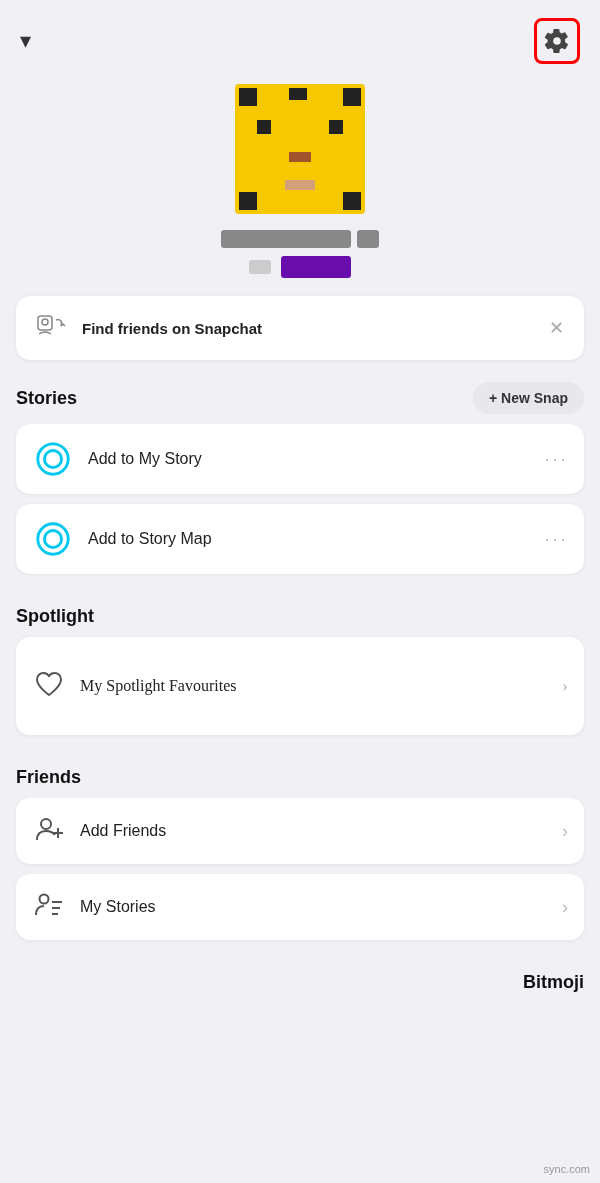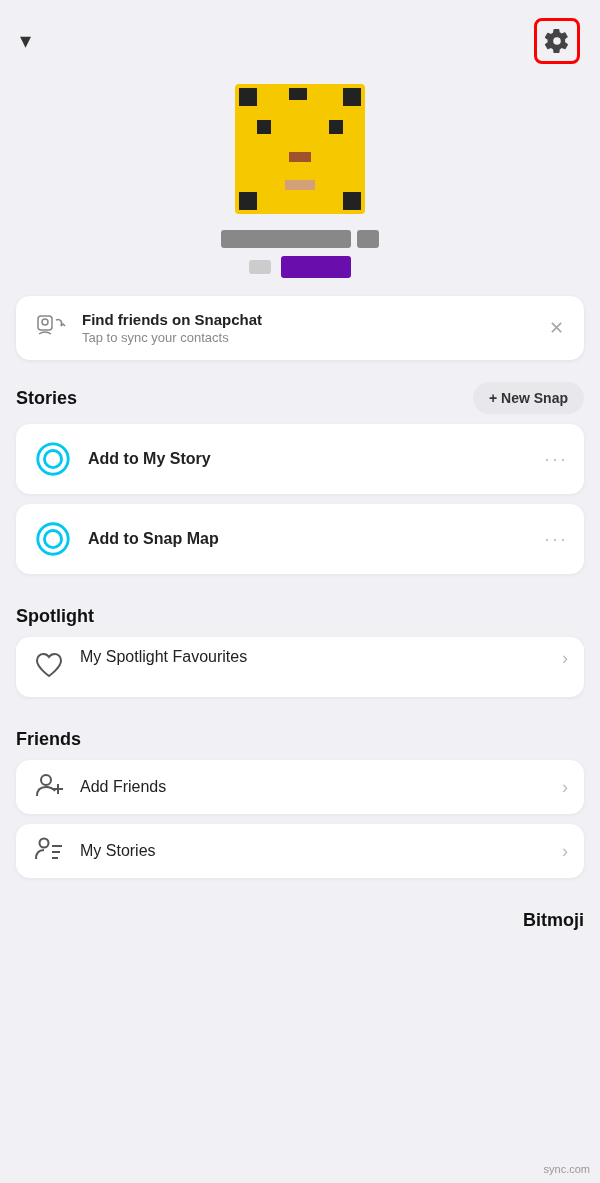--- a/index.html
+++ b/index.html
@@ -192,40 +192,41 @@
       align-items: center;
       justify-content: center;
     }
     .story-icon svg {
       width: 38px;
       height: 38px;
     }
     .story-label {
       flex: 1;
       font-size: 16px;
-      font-weight: 700;
+      font-weight: 400;
       color: #222;
     }
     .three-dots {
       color: #bbb;
       font-size: 18px;
       cursor: pointer;
       letter-spacing: 2px;
     }
 
     
     .spotlight-item {
       margin: 0 16px 10px 16px;
       background: white;
       border-radius: 14px;
-      padding: 11px 16px;
-      display: flex;
-      align-items: flex-start;
+      padding: 30px 16px;
+      display: flex;
+      align-items: center;
       gap: 14px;
       box-shadow: 0 1px 4px rgba(0,0,0,0.06);
+      font-family: Liberation Serif, serif;
     }
     .heart-icon svg {
       width: 34px;
       height: 34px;
       stroke: #555;
       fill: none;
       stroke-width: 2;
     }
     .spotlight-label {
       flex: 1;
@@ -236,21 +237,21 @@
     .chevron-right {
       color: #bbb;
       font-size: 18px;
     }
 
     
     .friends-item {
       margin: 0 16px 10px 16px;
       background: white;
       border-radius: 14px;
-      padding: 8px 16px;
+      padding: 14px 16px;
       display: flex;
       align-items: center;
       gap: 14px;
       box-shadow: 0 1px 4px rgba(0,0,0,0.06);
       cursor: pointer;
     }
     .friends-icon svg {
       width: 34px;
       height: 34px;
       stroke: #555;
@@ -332,21 +333,20 @@
     <svg viewBox="0 0 32 32" stroke="#888" fill="none" stroke-width="2">
       <rect x="4" y="4" width="14" height="14" rx="3" stroke="#888" fill="none" stroke-width="1.5"></rect>
       <circle cx="11" cy="10" r="3" stroke="#888" fill="none" stroke-width="1.5"></circle>
       <path d="M5 22 Q11 18 17 22" stroke="#888" fill="none" stroke-width="1.5"></path>
       <path d="M22 8 c4-2 7 2 5 6" stroke="#888" fill="none" stroke-width="1.5"></path>
       <path d="M27 14 l2-2 2 2" stroke="#888" fill="none" stroke-width="1.5"></path>
     </svg>
   </div>
   <div class="find-friends-text">
     <div class="find-friends-title">Find friends on Snapchat</div>
-    <div class="find-friends-sub">Tap to sync your contacts</div>
   </div>
   <span class="close-btn">✕</span>
 </div>
 
 <div class="section-header">
   <span class="section-title">Stories</span>
   <button class="new-story-btn">
     <span>+ New Snap</span>
   </button>
 </div>
@@ -362,21 +362,21 @@
   <span class="three-dots">···</span>
 </div>
 
 <div class="story-item">
   <div class="story-icon">
     <svg viewBox="0 0 40 40">
       <circle cx="20" cy="20" r="16" stroke="#00c8f0" stroke-width="3" fill="none"></circle>
       <circle cx="20" cy="20" r="9" stroke="#00c8f0" stroke-width="3" fill="none"></circle>
     </svg>
   </div>
-  <span class="story-label">Add to Snap Map</span>
+  <span class="story-label">Add to Story Map</span>
   <span class="three-dots">···</span>
 </div>
 
 <div class="section-header">
   <span class="section-title">Spotlight</span>
 </div>
 
 <div class="spotlight-item">
   <div class="heart-icon">
     <svg viewBox="0 0 34 34">

